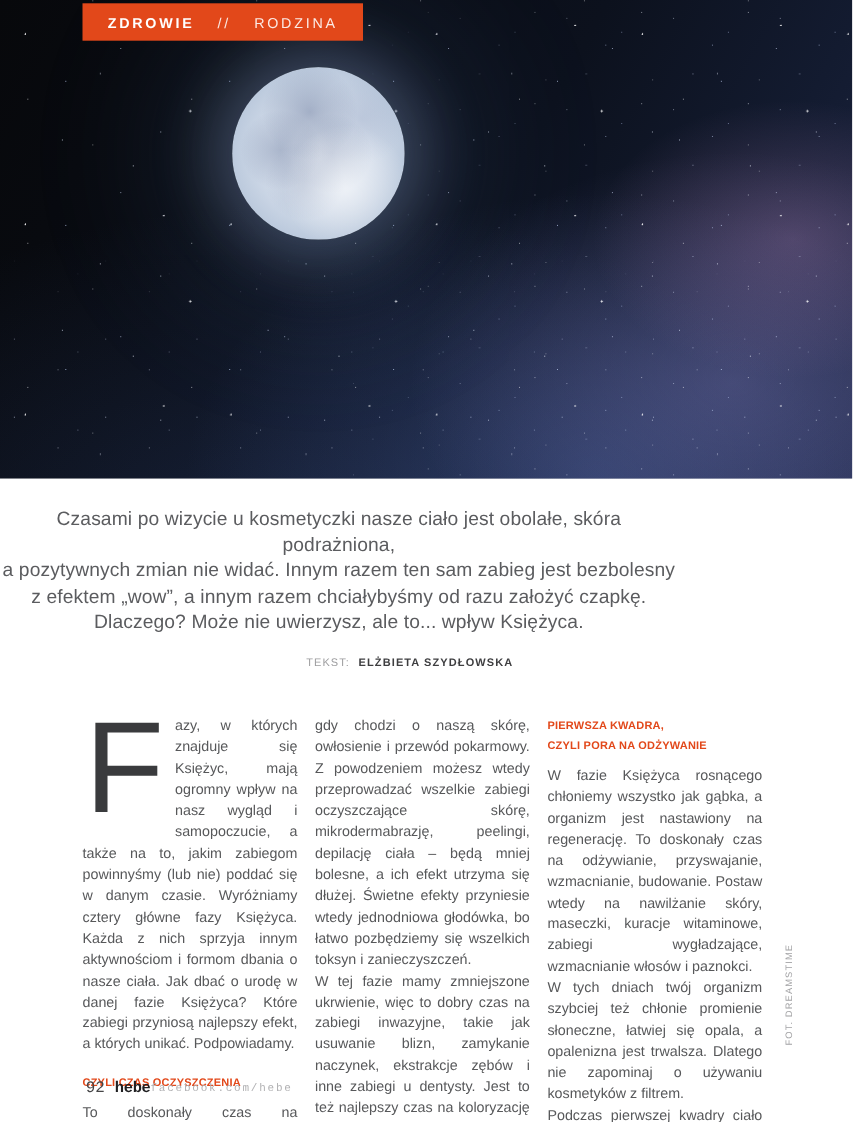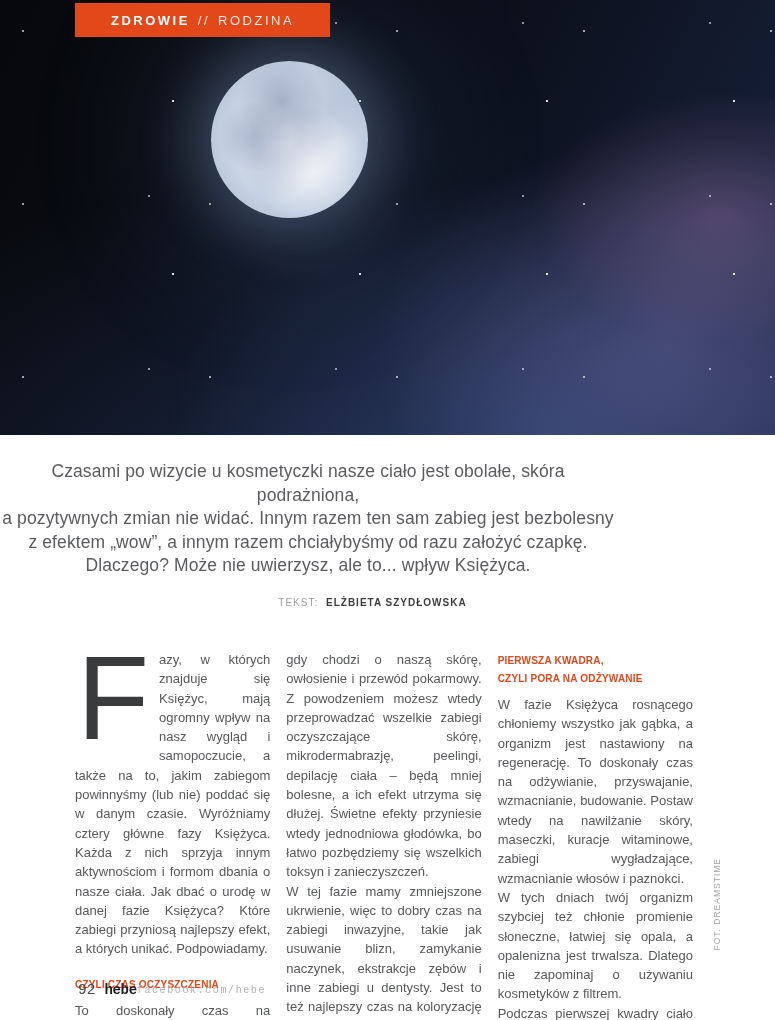--- a/index.html
+++ b/index.html
@@ -72,21 +72,21 @@
       radial-gradient(circle at 42% 66%, rgba(125,140,172,0.35) 0%, rgba(125,140,172,0) 26%),
       radial-gradient(circle at 75% 30%, rgba(150,165,195,0.35) 0%, transparent 25%),
       radial-gradient(circle at 50% 50%, #eef2f8 0%, #d5deeb 40%, #bccadd 70%, #a7b8d2 92%, #9cafce 100%);
     box-shadow: 0 0 55px 18px rgba(165,190,235,0.28), 0 0 130px 70px rgba(110,145,215,0.12);
   }
 
   
   .tag {
     position:absolute; left:75px; top:3px; width:255px; height:34px;
     background:#e2481a; color:#fff;
-    display:flex; align-items:center; justify-content:center; gap:8px;
+    display:flex; align-items:center; justify-content:center; gap:21px;
     font-size:13px; letter-spacing:2.5px;
   }
   .tag-bold { font-weight:700; }
   .tag-sep, .tag-light { font-weight:400; color:rgba(255,255,255,0.88); }
 
   
   .lead {
     position:absolute; top:460px; left:0; width:616px; text-align:center;
     font-size:17.5px; line-height:23.5px; color:#5b5c5f; letter-spacing:0.1px;
   }

